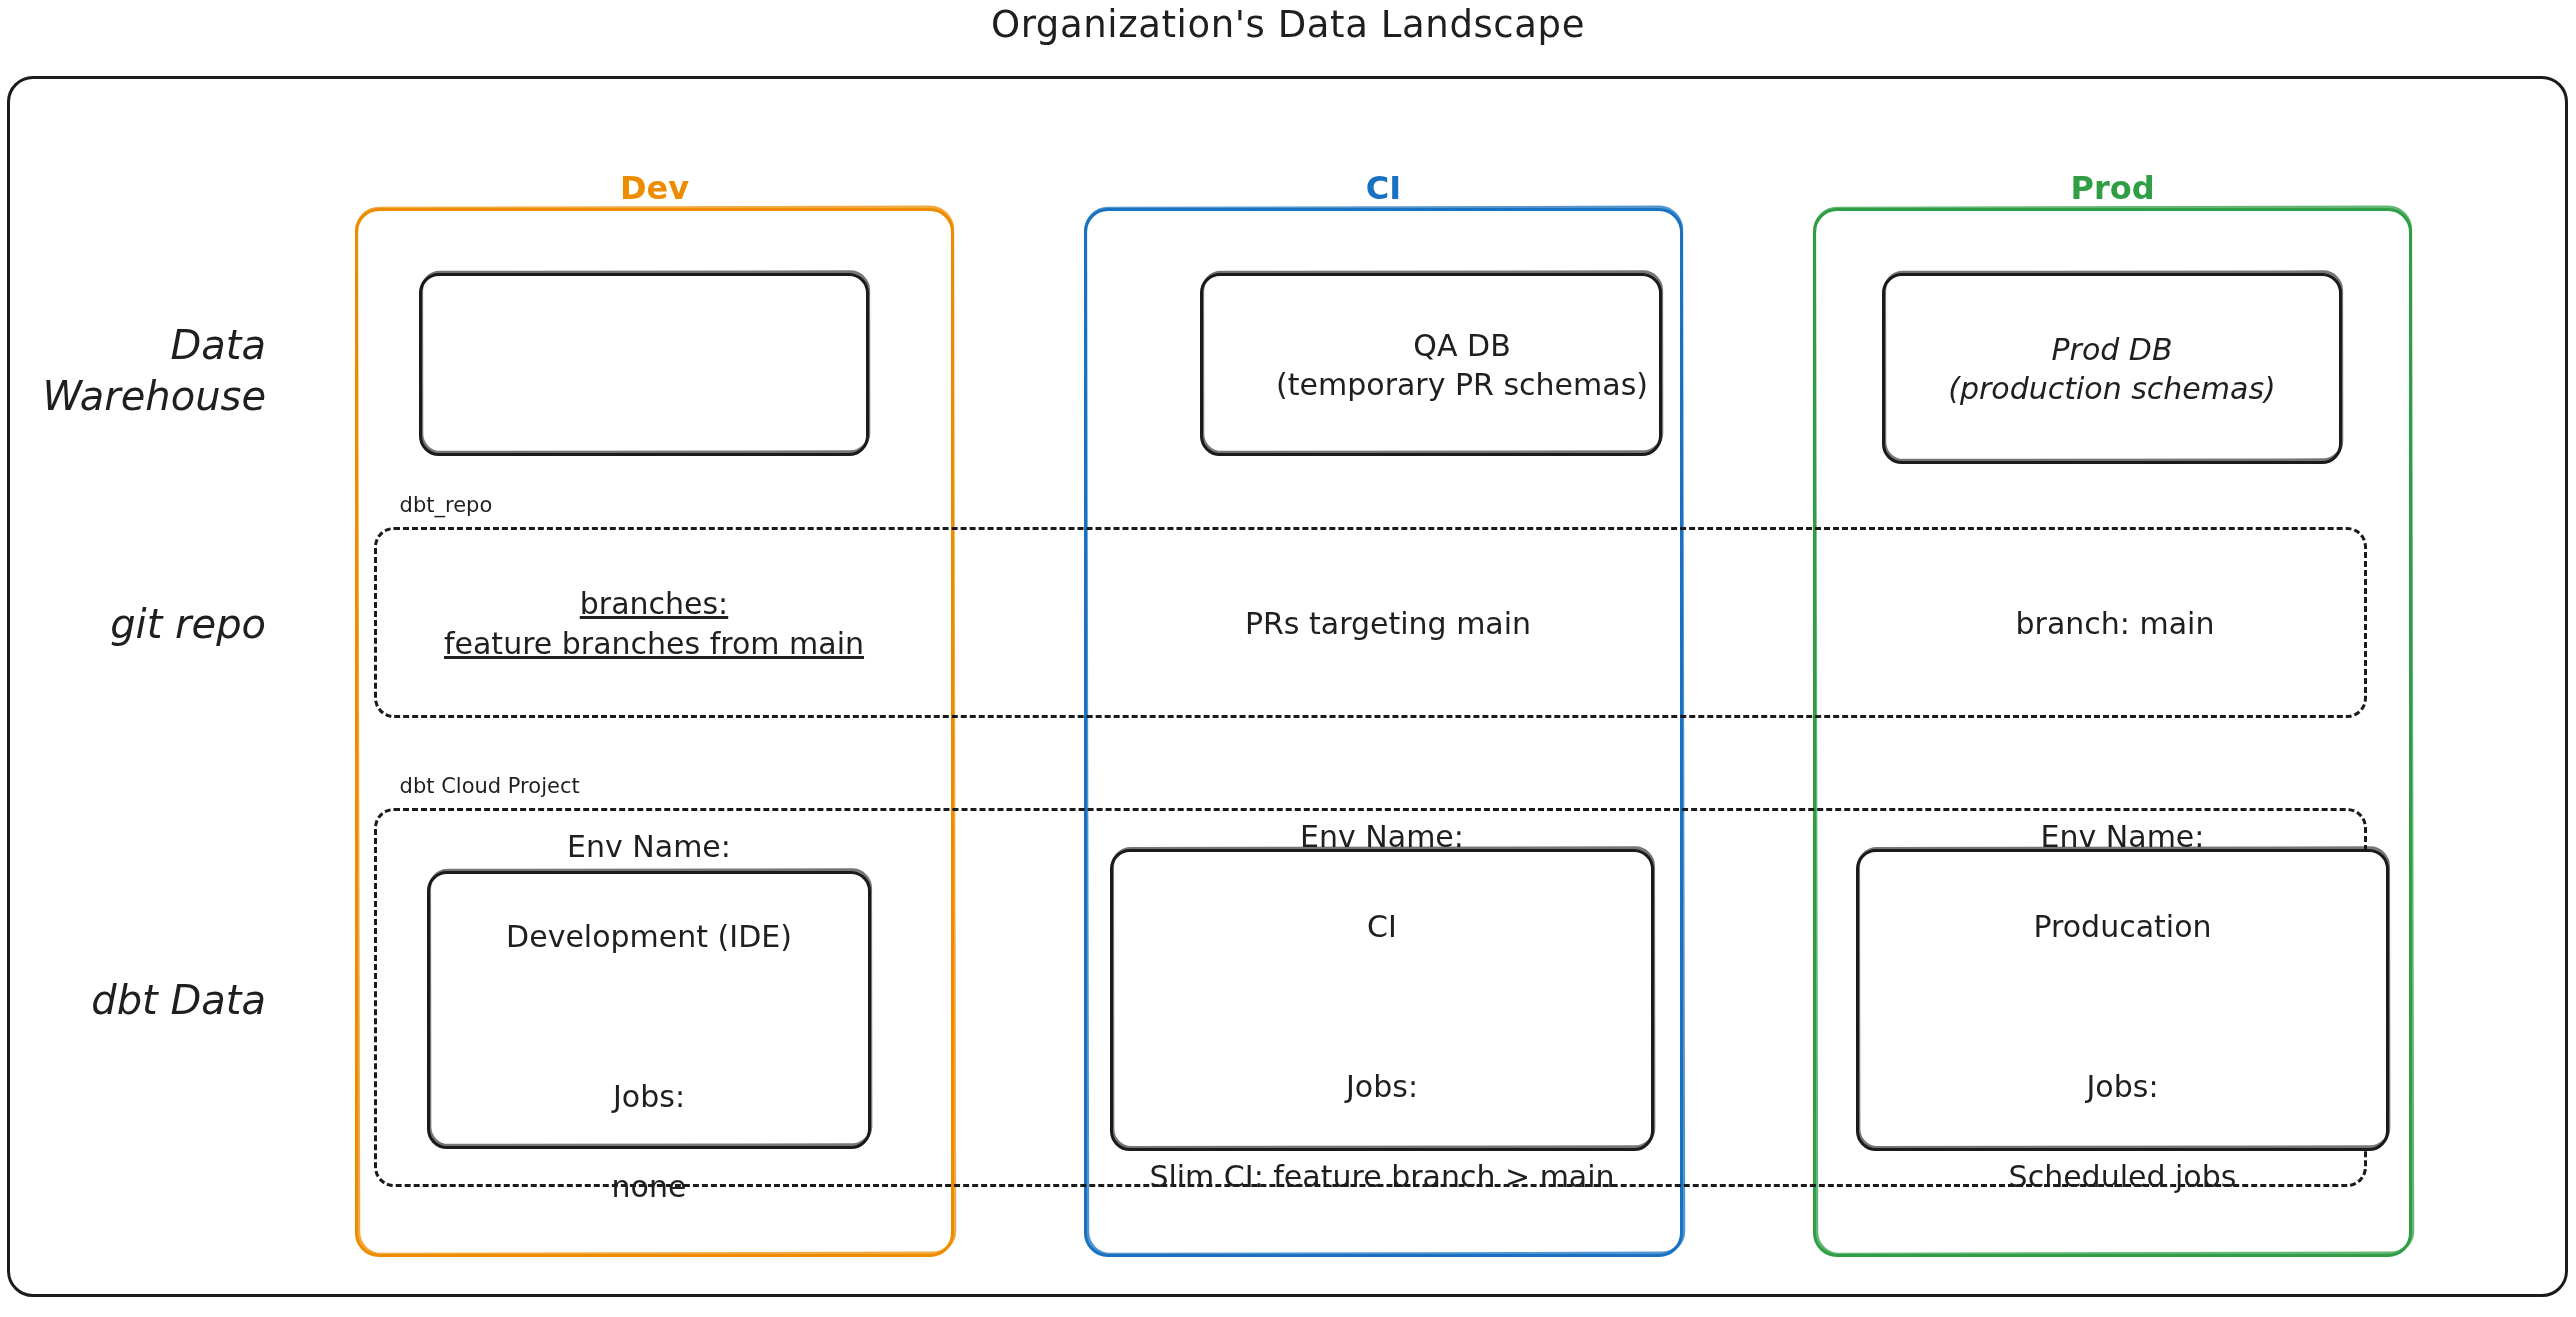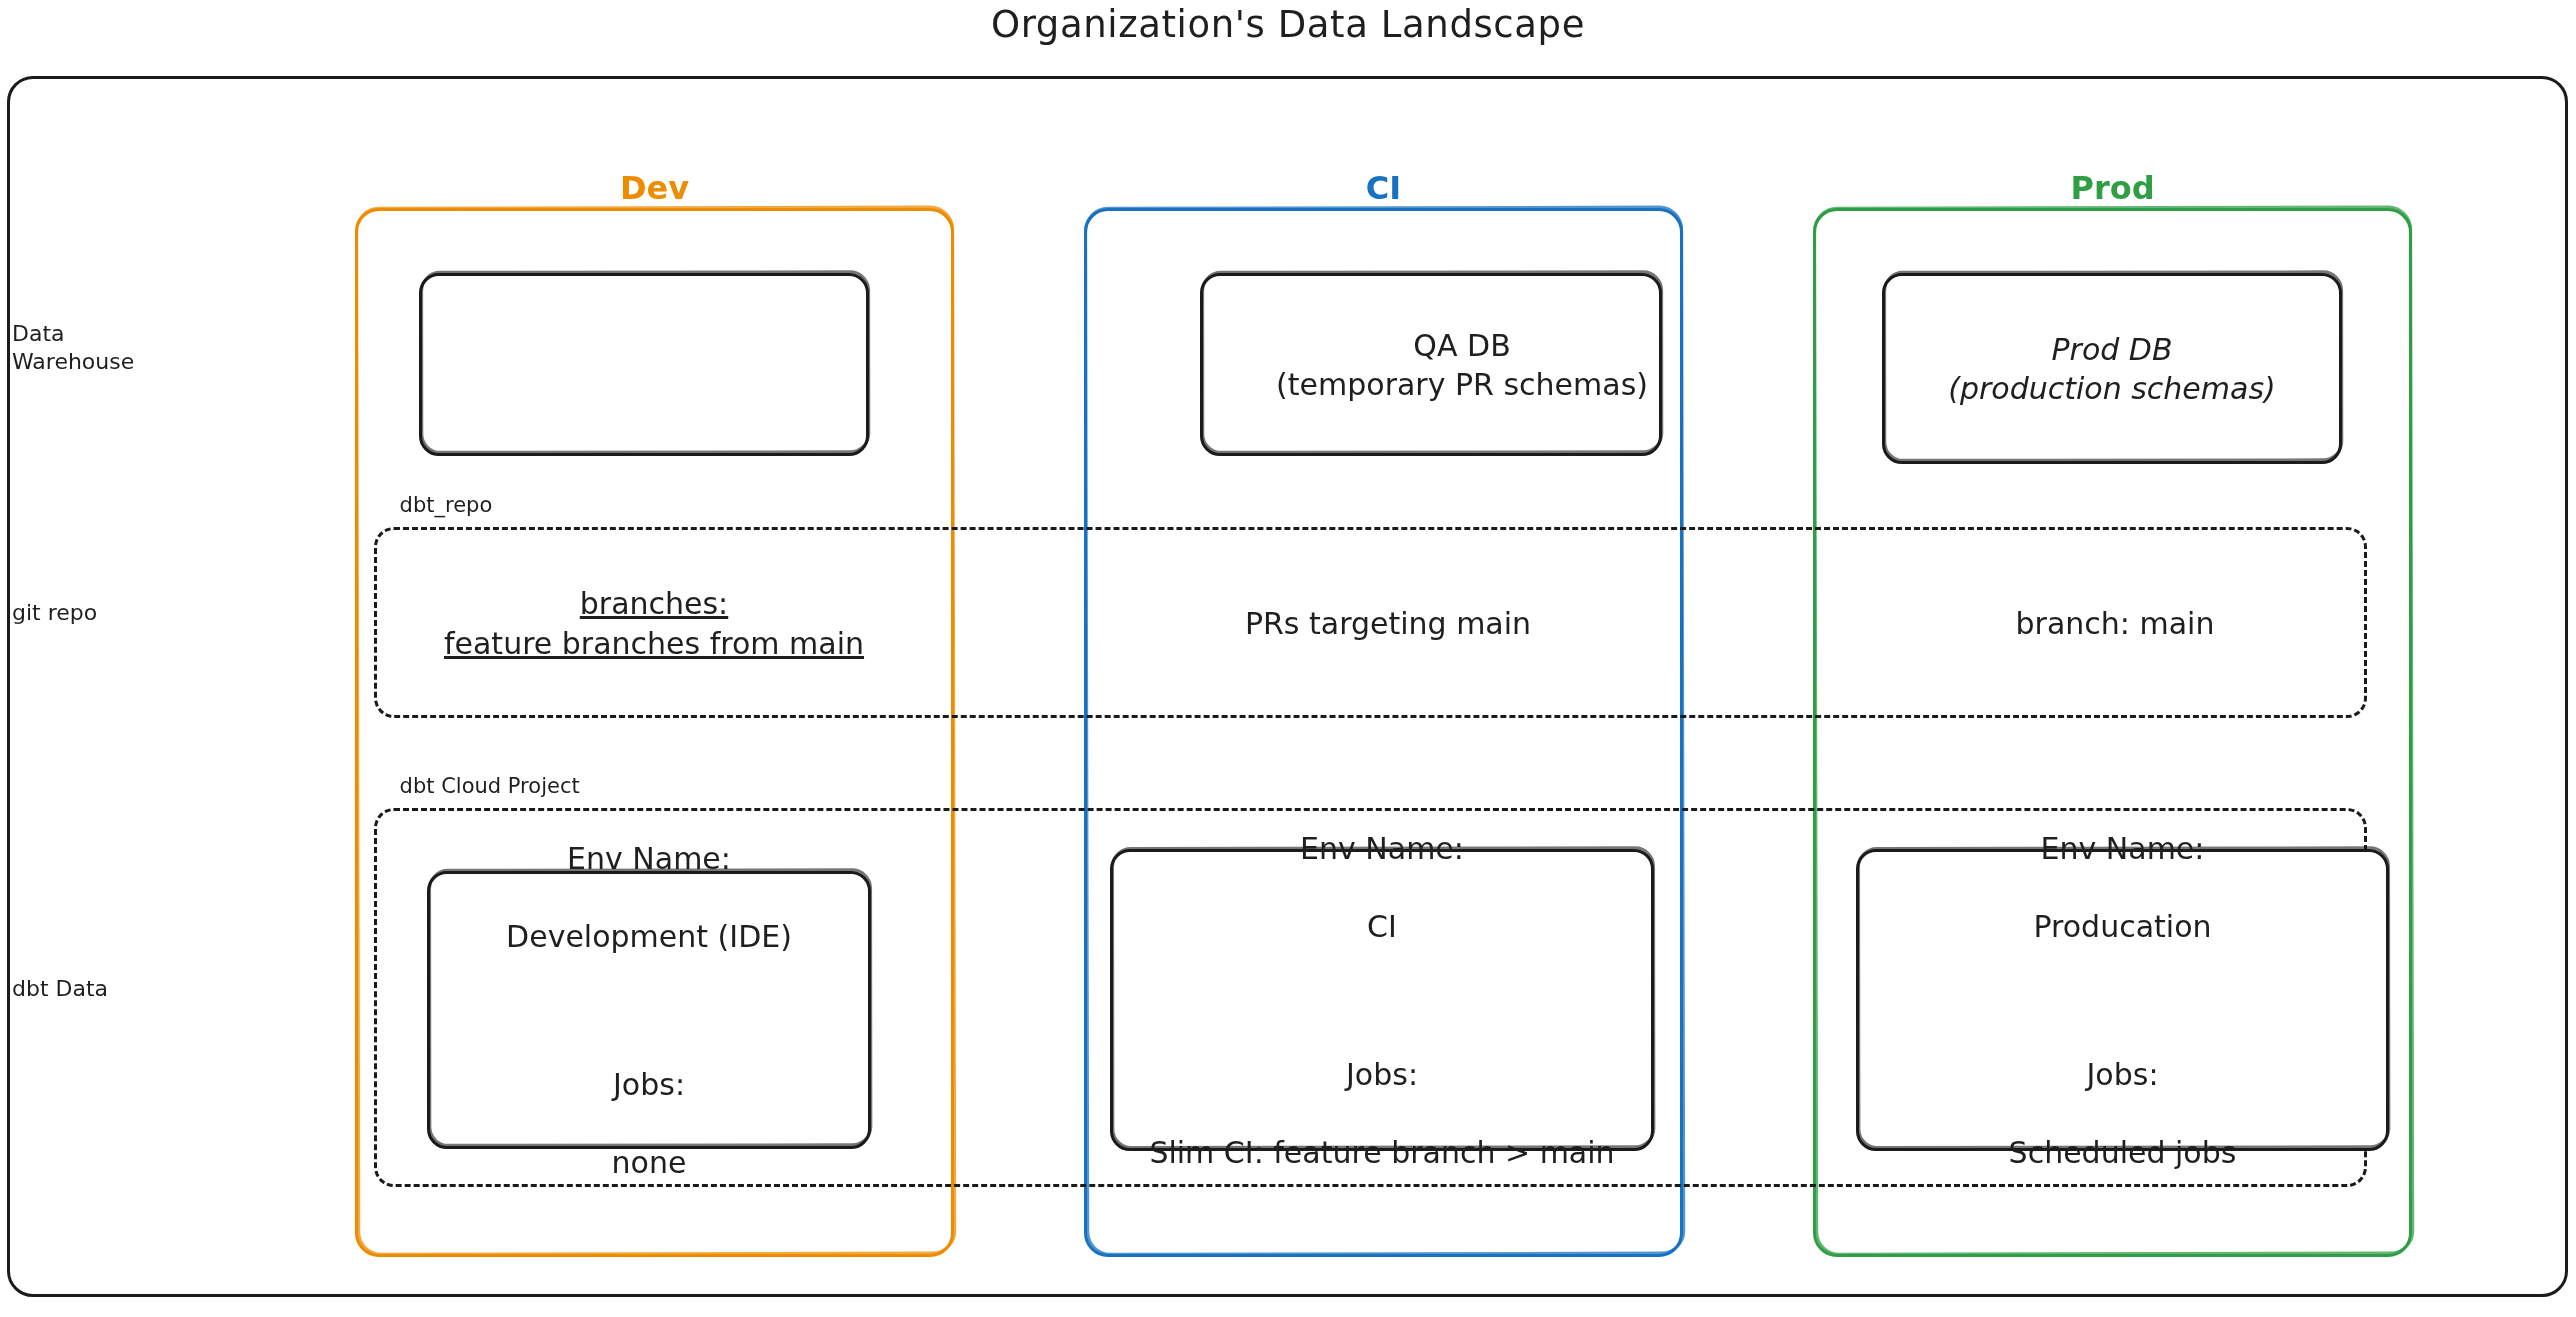--- a/index.html
+++ b/index.html
@@ -24,23 +24,24 @@
     width:2561px; height:1221px;
     border:3.6px solid #1b1b1b;
     border-radius:26px;
     background:#fff;
   }
 
   
   .row-label {
     position:absolute;
     width:254px; left:12px;
-    text-align:left;
-    font-size:22px; line-height:1.28; color:#1f1f1f;
+    text-align:right;
+    font-size:40px; line-height:1.28; color:#1f1f1f;
     white-space:pre-line;
+    font-style:italic;
   }
   #row-label-warehouse { top:320px; }
   #row-label-git       { top:599px; }
   #row-label-dbtcloud  { top:975px; }
 
   
   .env-header {
     position:absolute; top:137px;
     width:599px; text-align:center;
     font-size:32px; font-weight:600;margin-top:32px;
@@ -130,20 +131,21 @@
 
   
   #node-env-dev  { left:427px;  top:871px; width:444px; height:278px; }
   #node-env-ci   { left:1110px; top:849px; width:544px; height:302px; }
   #node-env-prod { left:1856px; top:849px; width:533px; height:302px; }
 
   .env-body { position:relative; z-index:2; }
   .env-body .env-line {
     font-size:30px; line-height:1.3; color:#1f1f1f;
     white-space:pre-line;
+    margin-top:12px;
   }
   .env-body .env-gap { height:31px; }
 </style>
 </head>
 <body>
 
 <div id="diagram-title">Organization's Data Landscape</div>
 
 <div id="outer-frame"></div>
 

